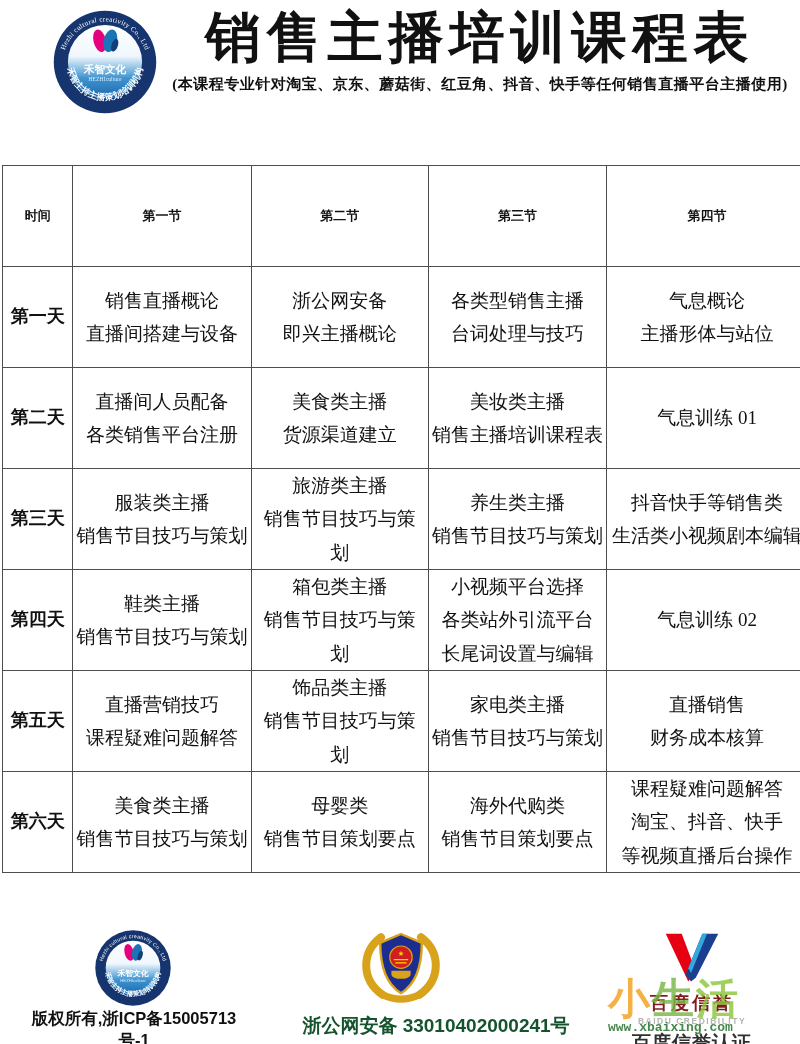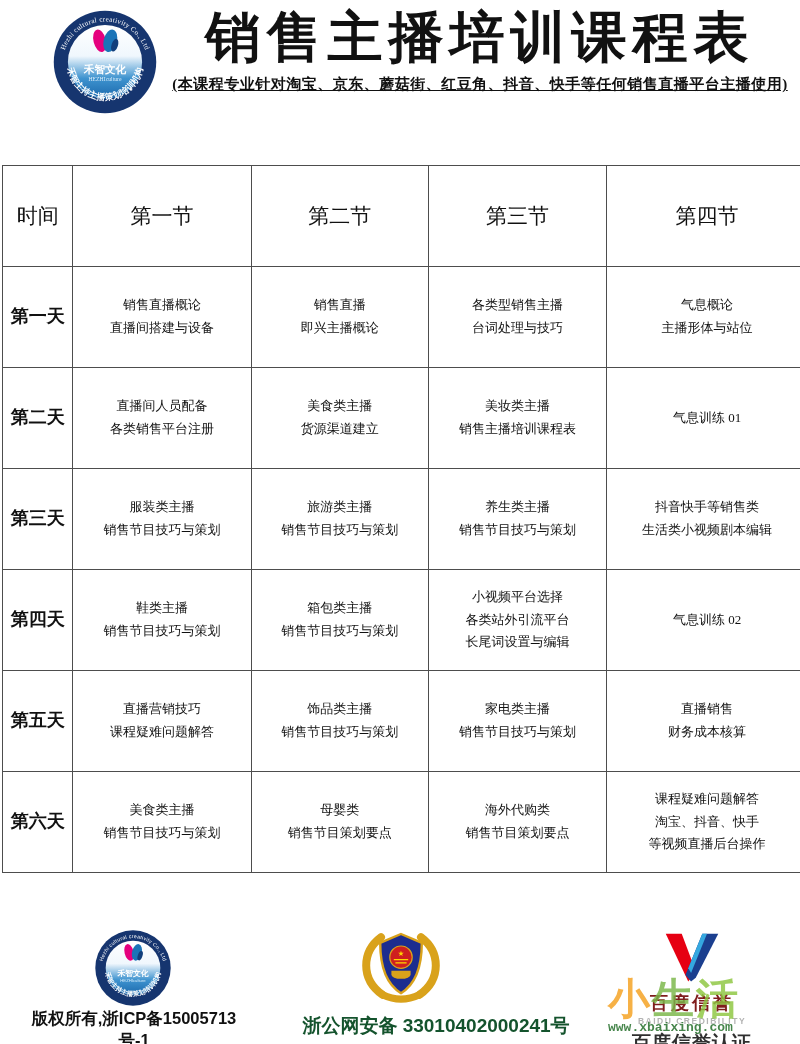--- a/index.html
+++ b/index.html
@@ -4,31 +4,31 @@
 <style>
   html,body{margin:0;padding:0;background:#fff;}
   .page{position:relative;width:800px;height:1044px;background:#ffffff;overflow:hidden;
         font-family:"Liberation Serif","DejaVu Serif",serif;color:#111;}
 
   
   .hdr{position:relative;width:800px;height:165px;}
   .logo-wrap{position:absolute;left:52px;top:6px;width:106px;height:112px;}
   .title-block{position:absolute;left:165px;top:6px;width:630px;text-align:center;}
   .page-title{margin:0;font-size:55px;font-weight:900;letter-spacing:6px;line-height:1.15;white-space:nowrap;}
-  .page-subtitle{margin:6px 0 0 0;font-size:15px;font-weight:700;letter-spacing:0.5px;white-space:nowrap;text-decoration:underline;}
+  .page-subtitle{margin:6px 0 0 0;font-size:15px;font-weight:700;letter-spacing:0.5px;white-space:nowrap;}
 
   
   table.sched{border-collapse:collapse;table-layout:fixed;margin-left:2px;width:806px;}
   table.sched th,table.sched td{
     border:1.6px solid #4d4d4d;text-align:center;vertical-align:middle;
     height:100px;padding:0 3px;white-space:pre-line;line-height:1.75;
     font-family:"Liberation Serif","DejaVu Serif",serif;}
-  table.sched thead th{font-size:21px;font-weight:400;}
+  table.sched thead th{font-size:13px;font-weight:700;}
   table.sched th.day{font-size:18px;font-weight:700;text-align:center;}
-  table.sched td{font-size:13px;font-weight:500;}
+  table.sched td{font-size:19px;font-weight:500;}
 
   
   .ftr{position:absolute;left:0;top:865px;width:800px;height:179px;
        font-family:"Liberation Sans","DejaVu Sans",sans-serif;}
   .logo-small{position:absolute;left:94px;top:64px;width:78px;height:78px;}
   .copyright{position:absolute;left:18px;top:143px;width:232px;text-align:center;
              font-size:16.5px;font-weight:700;color:#111;}
   .police-badge{position:absolute;left:357px;top:60px;width:88px;height:82px;}
   .police-num{position:absolute;left:262px;top:148px;width:276px;text-align:center;
               font-size:19px;font-weight:800;color:#14532d;margin-left:36px;}
@@ -108,21 +108,21 @@
         <th>第二节</th>
         <th>第三节</th>
         <th>第四节</th>
       </tr>
     </thead>
     <tbody>
       <tr>
         <th class="day">第一天</th>
         <td>销售直播概论
 直播间搭建与设备</td>
-        <td>销售直播
+        <td>浙公网安备
 即兴主播概论</td>
         <td>各类型销售主播
 台词处理与技巧</td>
         <td>气息概论
 主播形体与站位</td>
       </tr>
       <tr>
         <th class="day">第二天</th>
         <td>直播间人员配备
 各类销售平台注册</td>

